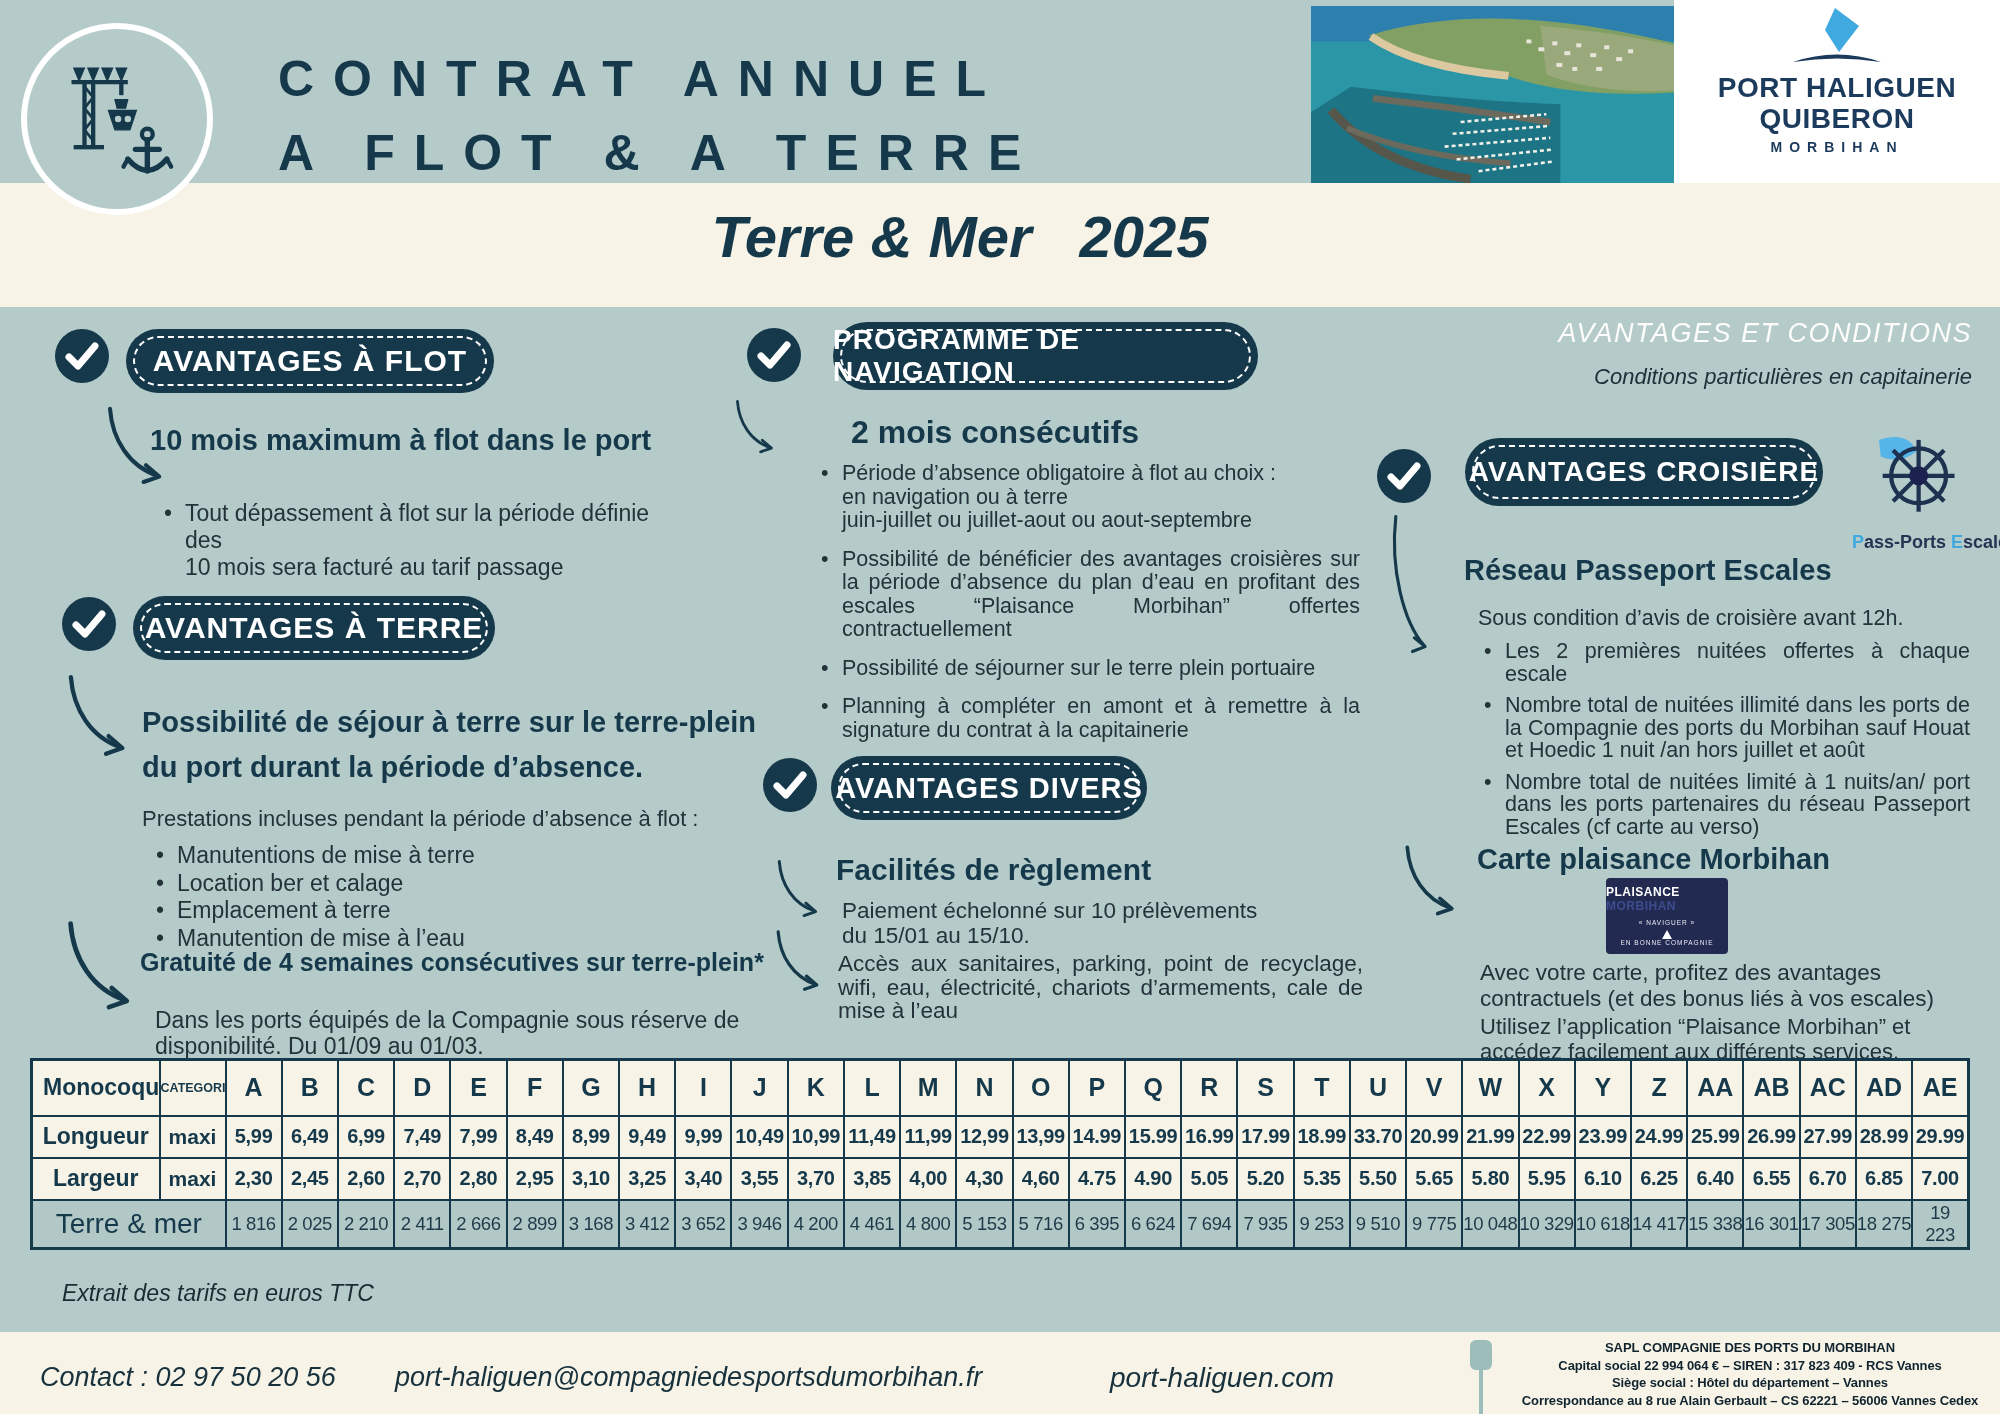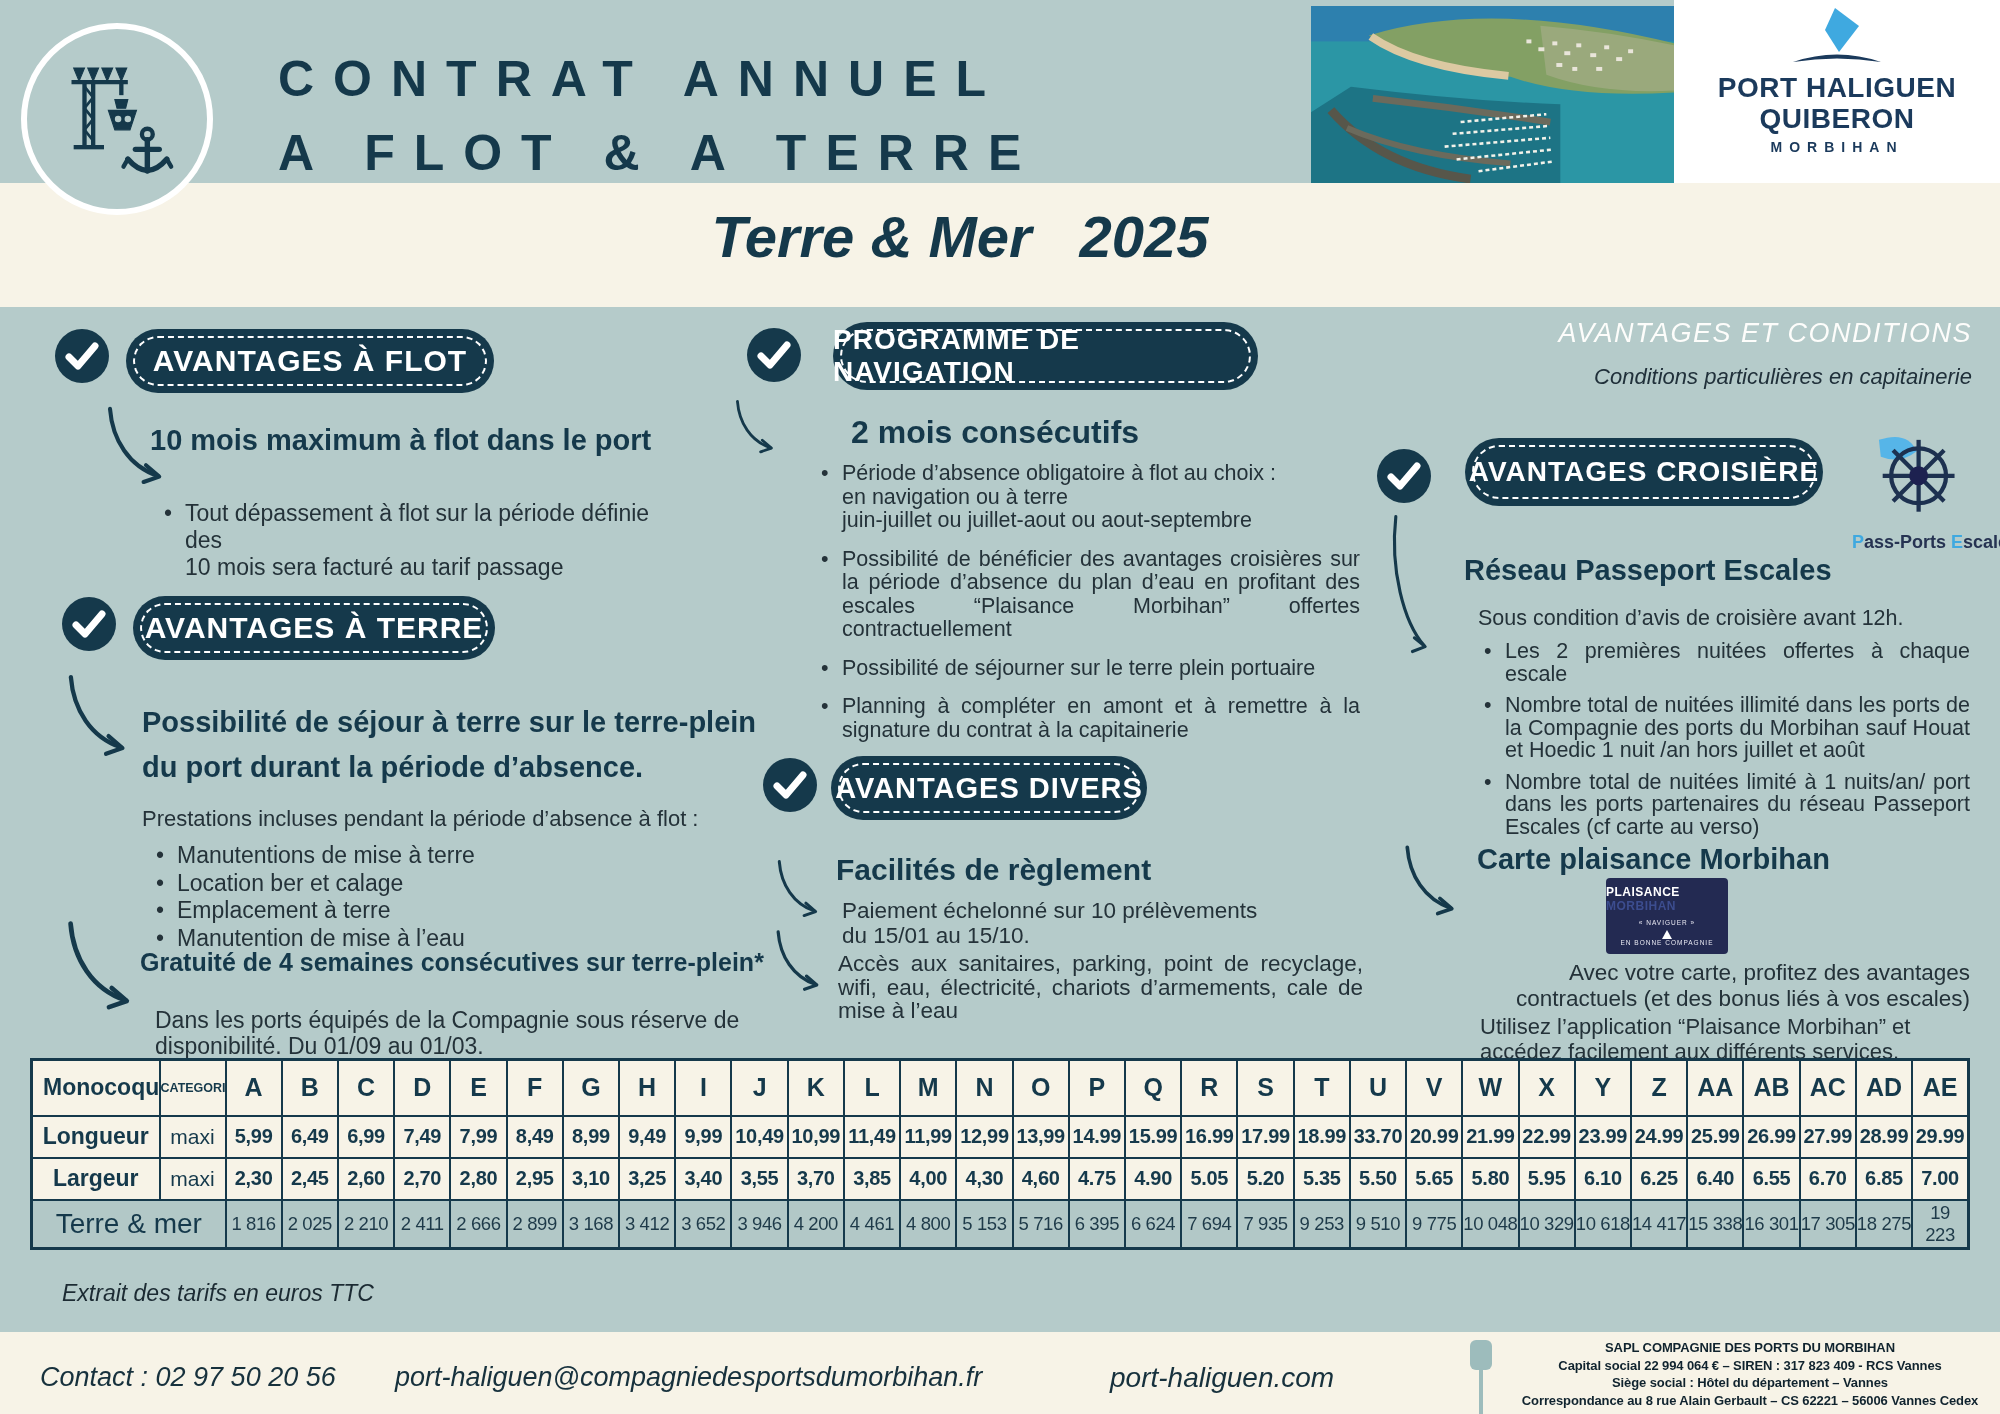--- a/index.html
+++ b/index.html
@@ -92,36 +92,36 @@
   #croisiere-list li + li{margin-top:9px;}
   #h-carte{left:1477px; top:843px; width:480px; font-size:29px;}
   #arrow-carte{left:1393px; top:843px; width:72px; height:76px;}
   .pm-card{position:absolute; left:1606px; top:878px; width:122px; height:76px; background:#232a52;
     border-radius:4px; color:#fff; display:flex; flex-direction:column; align-items:center; padding-top:7px;}
   .pm-brand{font-size:12px; font-weight:bold; letter-spacing:.5px;}
   .pm-brand .dim{color:#3c4d8f; font-weight:bold;}
   .pm-circ{font-size:6.5px; color:#e8e8f2; text-align:center; line-height:8px; margin-top:6px; letter-spacing:1px;}
   .pm-sail{width:0; height:0; border-left:5px solid transparent; border-right:5px solid transparent;
     border-bottom:9px solid #fff; margin:3px auto 0;}
-  #carte-p1{left:1480px; top:960px; width:490px; font-size:22.5px; line-height:25.5px;text-align:right;}
+  #carte-p1{left:1480px; top:960px; width:490px; font-size:22.5px; line-height:25.5px;}
   #carte-p2{left:1480px; top:1014px; width:490px; font-size:22px; line-height:25px;}
 
   
   .tariff-wrap{position:absolute; left:30px; top:1058px; width:1940px;}
   table.tariff{width:1940px; border-collapse:collapse; table-layout:fixed;
     border:3px solid var(--navy); background:var(--cream); color:var(--navy);}
   table.tariff td{border:2px solid var(--navy); text-align:center; vertical-align:middle; overflow:hidden;}
   .tr-head td{height:56px;}
   .tr-dim td{height:42px;}
   .tr-price td{height:49px; border-top:3px solid var(--navy); background:var(--price_bg);}
   .c-mono{width:128px; font-weight:bold; font-size:23px; text-align:left !important; padding-left:10px;}
   .c-cat{width:66px; font-weight:bold; font-size:12.5px;}
   .c-letter{font-weight:bold; font-size:25px;}
   .c-label{font-weight:bold; font-size:23px;}
-  .c-sub{font-weight:normal; font-size:21px;border-radius:15px;}
+  .c-sub{font-weight:bold; font-size:21px;border-radius:15px;}
   .c-val{font-weight:bold; font-size:20px; letter-spacing:-0.3px;}
   .c-price-label{font-size:28px;}
   .c-price{font-size:18.5px; letter-spacing:-0.4px; color:#1e3a49;}
 
   .footnote{position:absolute; left:62px; top:1280px; font-style:italic; font-size:23px; color:#1c2b33;}
 
   
   .footer{position:absolute; left:0; top:1332px; width:2000px; height:82px; background:var(--cream);}
   .footer .f-item{position:absolute; font-style:italic; font-size:27px; color:#17313d;}
   #f-contact{left:40px; top:30px;}

